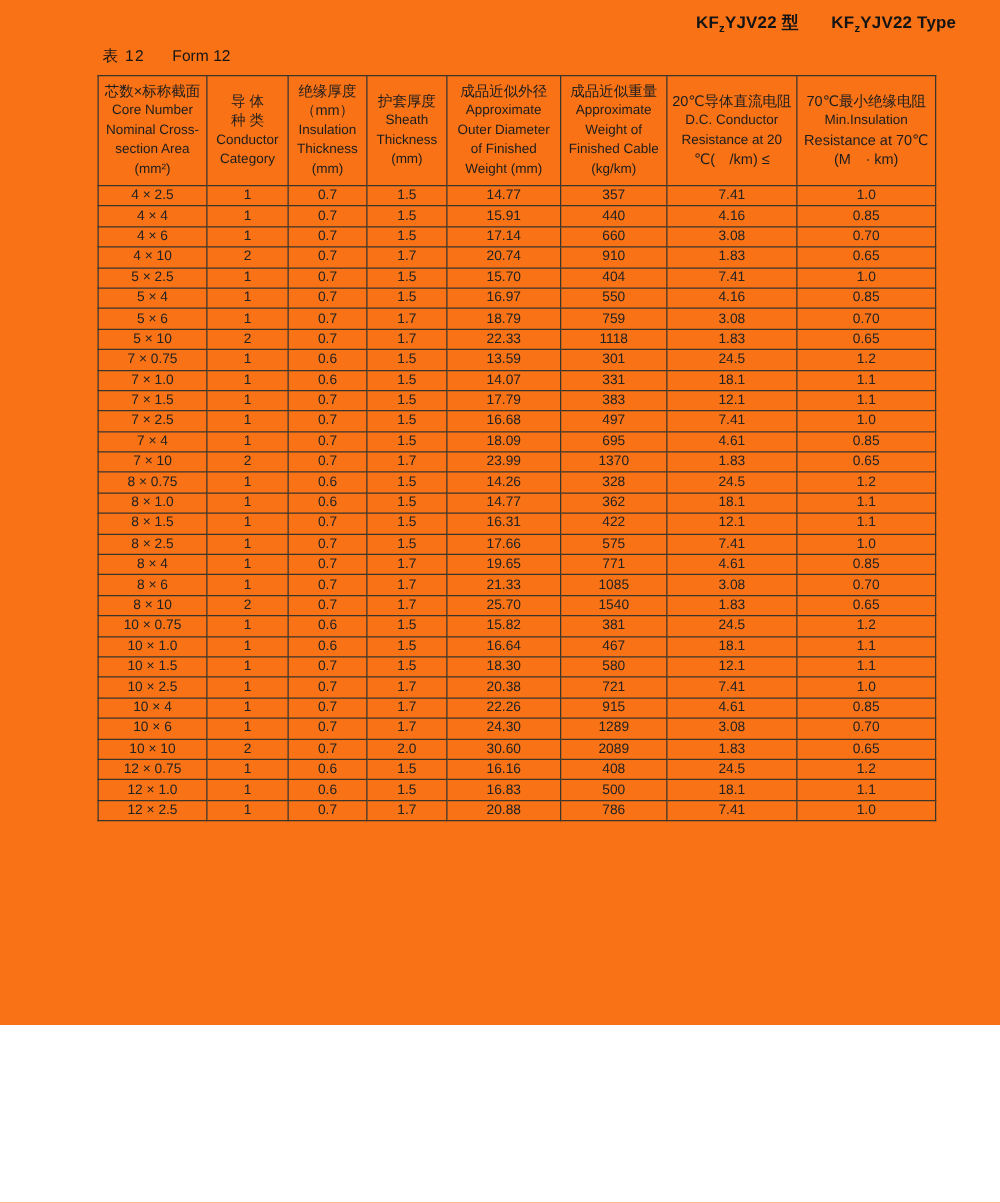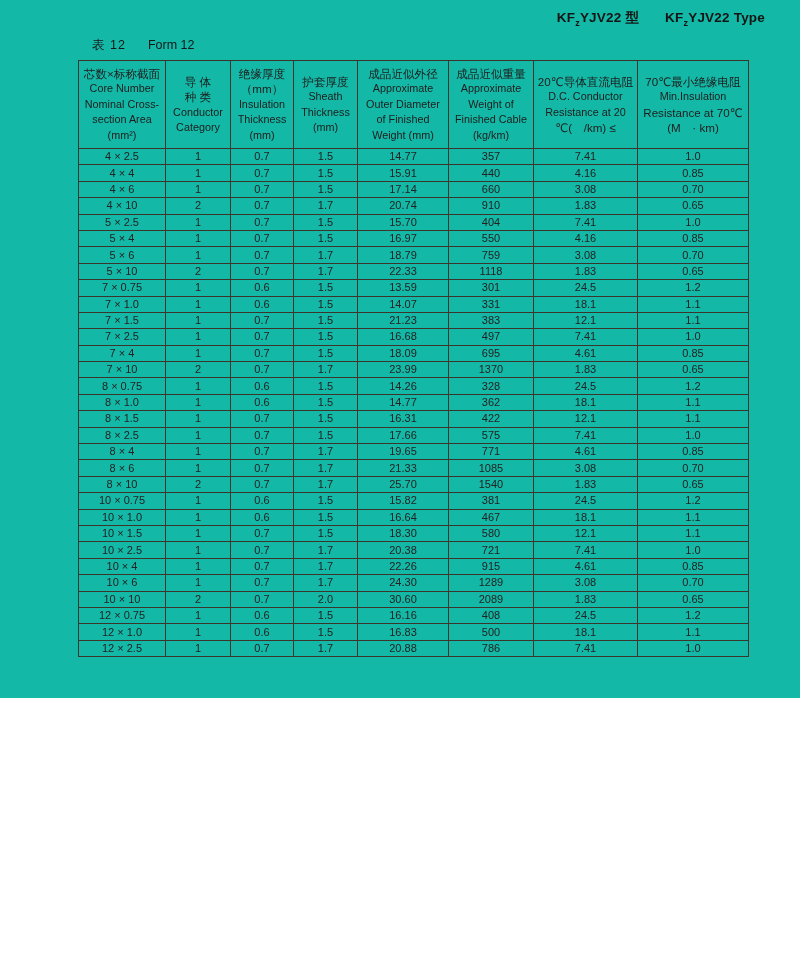--- a/index.html
+++ b/index.html
@@ -1,32 +1,32 @@
 <!DOCTYPE html>
 <html><head>
 <meta charset="utf-8">
 <style>
   html,body{margin:0;padding:0;}
   .page{
-    position:relative;width:800px;height:698px;overflow:hidden;
-    background:#14b8a6;
+    position:relative;width:800px;height:820px;overflow:hidden;
+    background:#f97316;
     font-family:"Liberation Sans","DejaVu Sans",sans-serif;
     color:#262626;
   }
   
   .doc-header{
     position:absolute;top:9px;right:35px;
     font-size:13.5px;font-weight:bold;color:#141414;letter-spacing:.2px;
     white-space:nowrap;
   }
   .doc-header sub{font-size:9px;font-weight:bold;}
   .doc-header .title-gap{display:inline-block;width:26px;}
   
   .form-row{
-    position:absolute;left:92px;top:37px;
+    position:absolute;left:82px;top:37px;
     font-size:12.5px;color:#161616;font-weight:500;white-space:nowrap;
   }
   .form-row .cn{margin-right:22px;letter-spacing:1px;}
   
   table.spec{
     position:absolute;left:78px;top:60px;
     border-collapse:collapse;table-layout:fixed;
     border:1.5px solid #3b362c;
   }
   table.spec th,table.spec td{border:1px solid #3b362c;overflow:hidden;}
@@ -220,21 +220,21 @@
           <td>14.07</td>
           <td>331</td>
           <td>18.1</td>
           <td>1.1</td>
         </tr>
         <tr>
           <td>7 × 1.5</td>
           <td>1</td>
           <td>0.7</td>
           <td>1.5</td>
-          <td>21.23</td>
+          <td>17.79</td>
           <td>383</td>
           <td>12.1</td>
           <td>1.1</td>
         </tr>
         <tr>
           <td>7 × 2.5</td>
           <td>1</td>
           <td>0.7</td>
           <td>1.5</td>
           <td>16.68</td>

